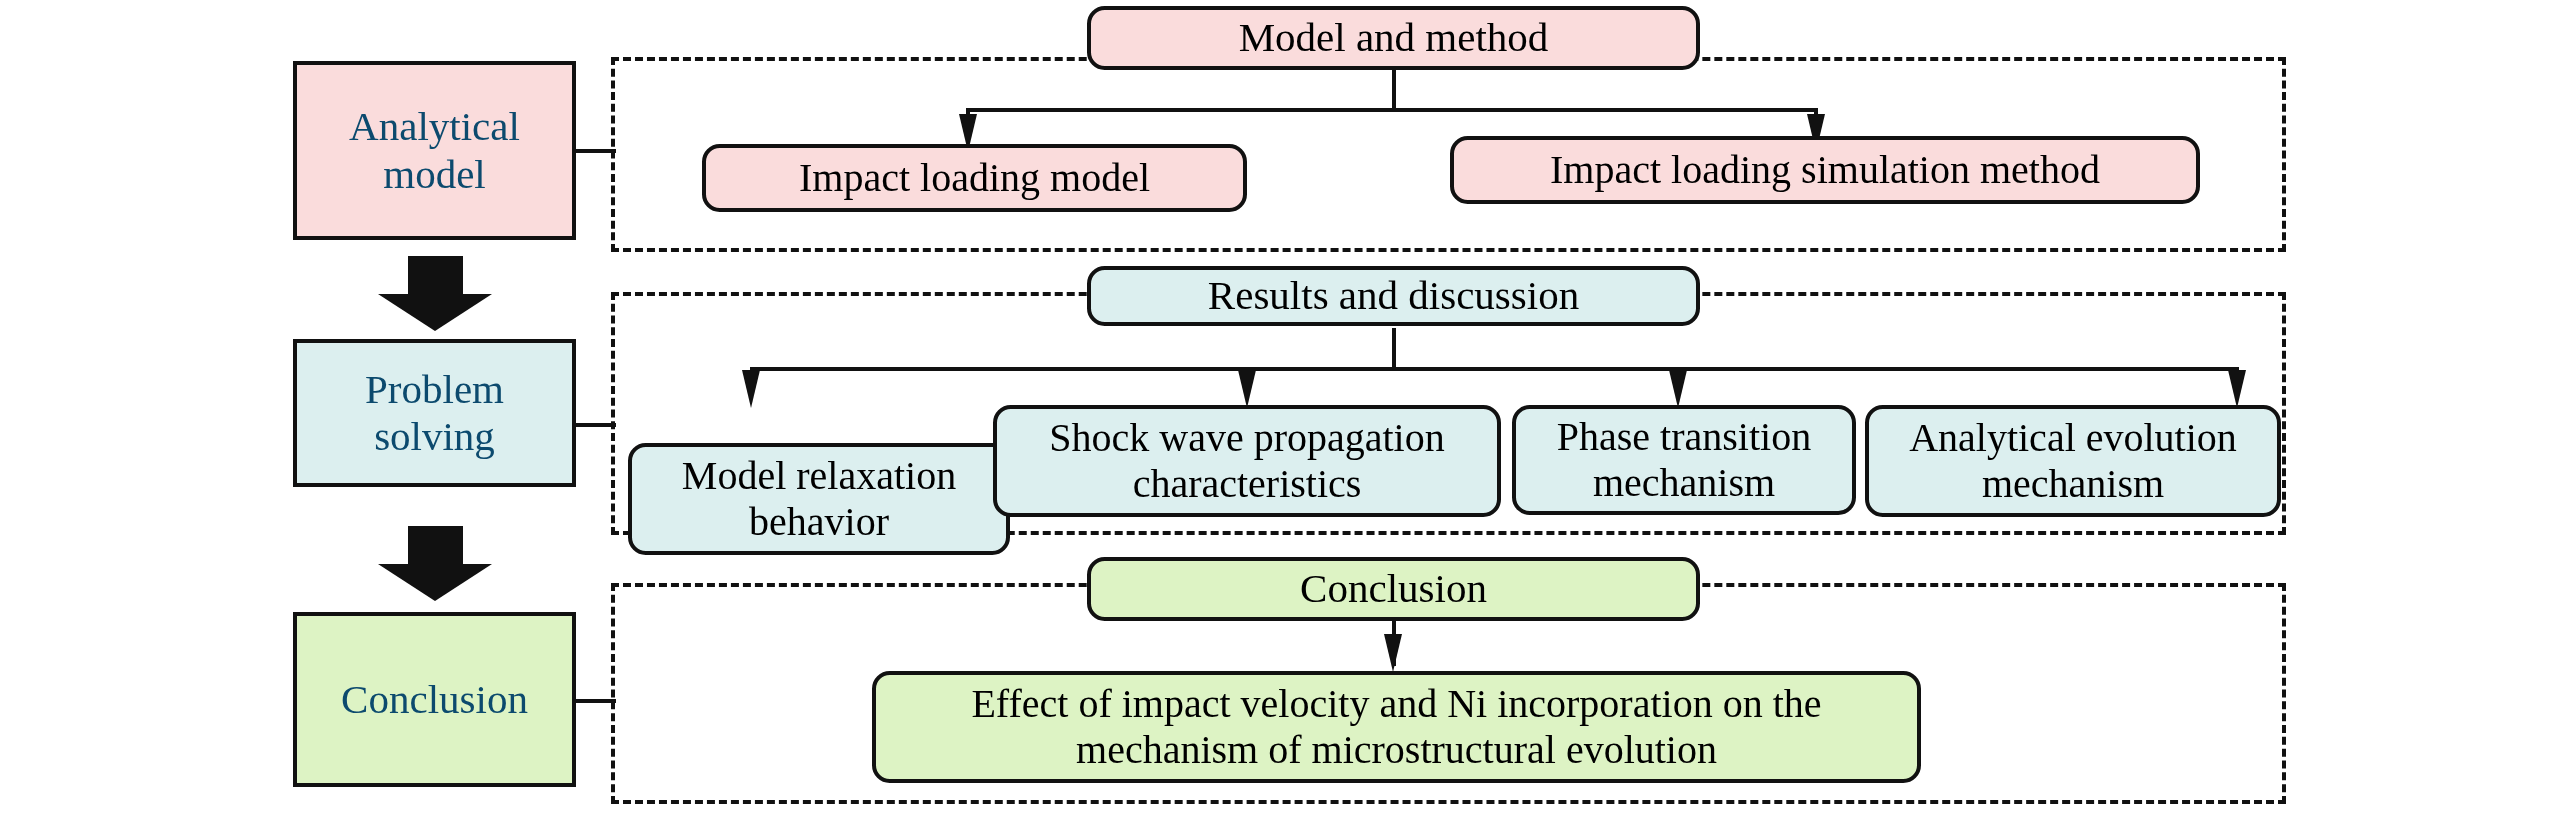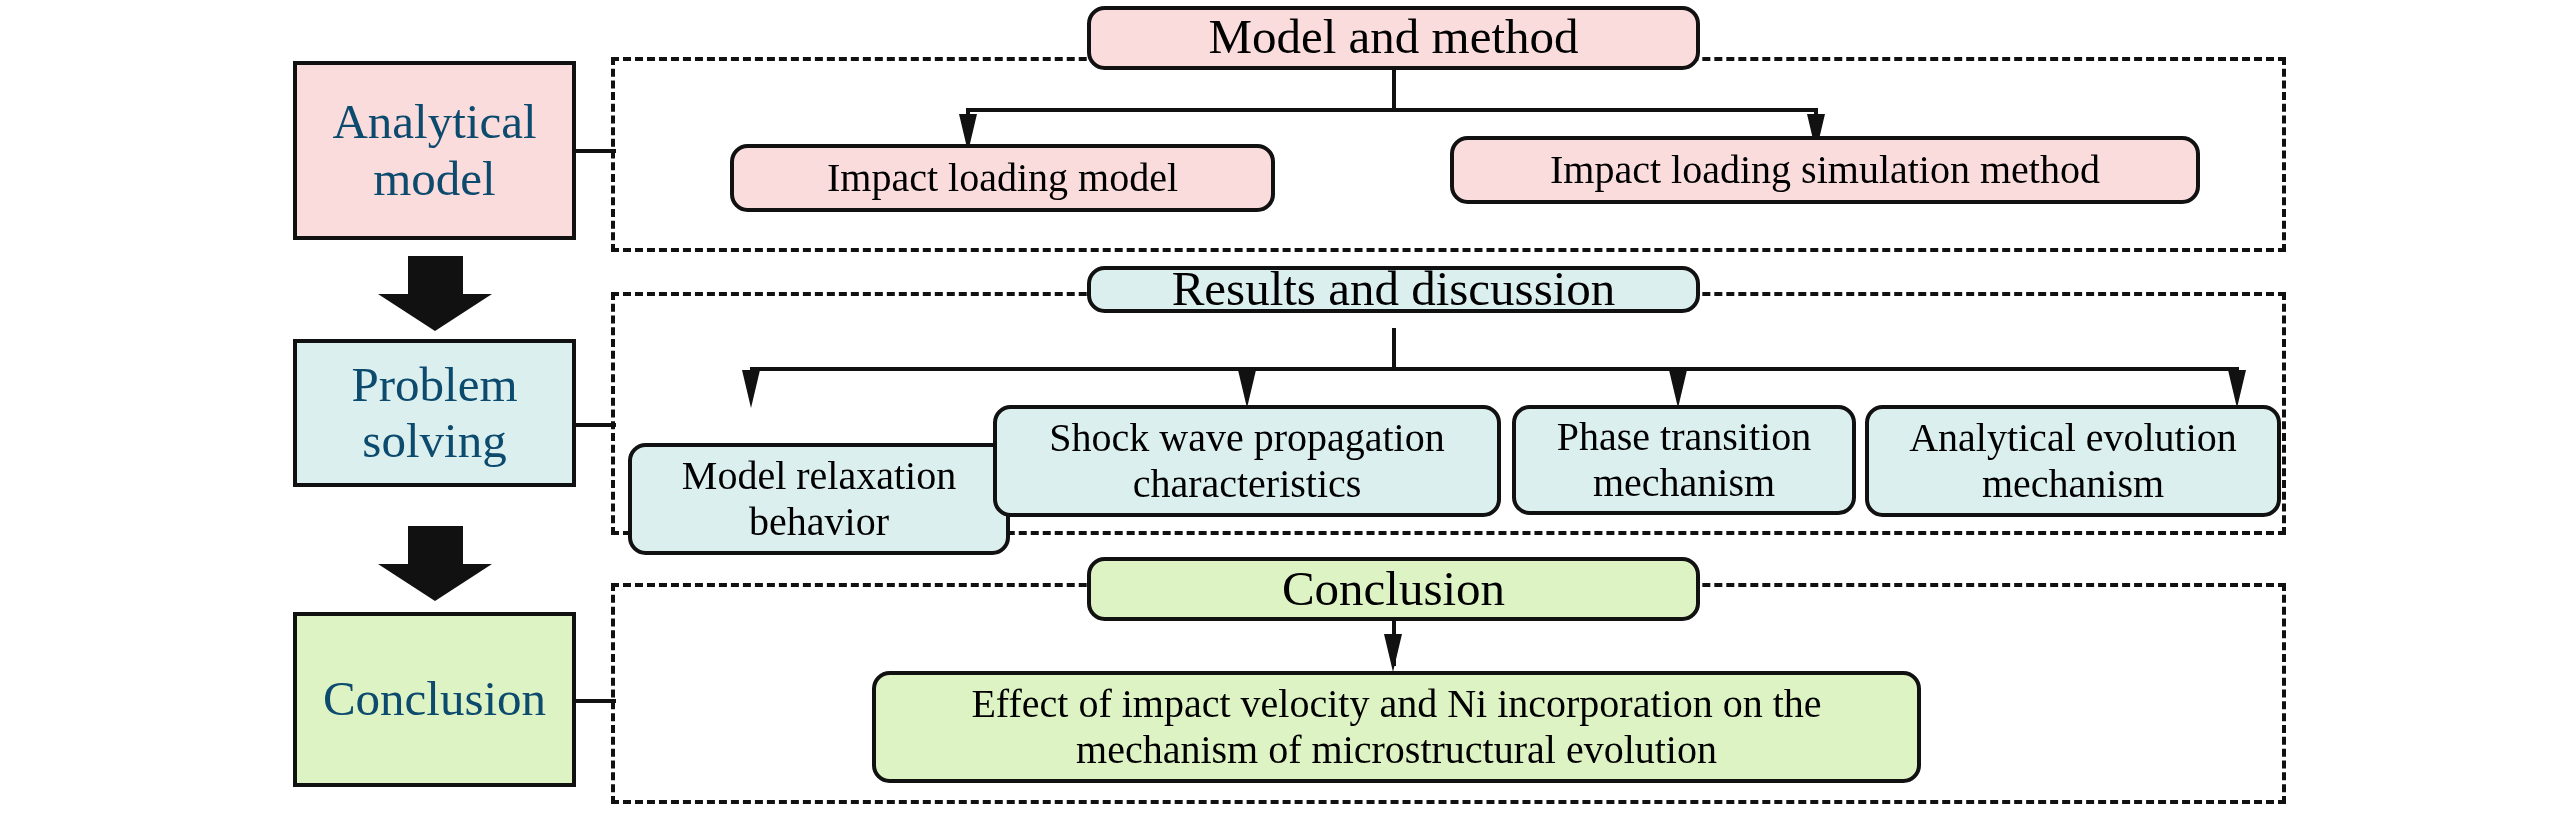--- a/index.html
+++ b/index.html
@@ -32,21 +32,21 @@
              border-top:38px solid #111111;}
 
   
   .blockarrow{position:absolute;}
   .blockarrow .shaft{position:absolute;background:#111111;}
   .blockarrow .head{position:absolute;width:0;height:0;
                     border-left:57px solid transparent;border-right:57px solid transparent;
                     border-top:37px solid #111111;}
 
   
-  .fs-lg{font-size:49px;}
+  .fs-lg{font-size:41px;}
   .fs-md{font-size:40px;}
 </style>
 </head>
 <body>
 
 <div id="stage">
 
   <div class="plainbox fs-lg" style="left:293px;top:61px;width:283px;height:179px;background:#fadcdc;">
     <div>
       <span>Analytical</span>
@@ -85,33 +85,33 @@
     <span>Model and method</span>
   </div>
 
   <div class="vline" style="left:1392px;top:68px;height:42px;"></div>
   <div class="hline" style="left:966px;top:108px;width:852px;"></div>
   <div class="vline" style="left:966px;top:108px;height:24.5px;"></div>
   <div class="arrowhead" style="left:959px;top:114px;"></div>
   <div class="vline" style="left:1814px;top:108px;height:24.5px;"></div>
   <div class="arrowhead" style="left:1807px;top:114px;"></div>
 
-  <div class="rbox fs-md" style="left:702px;top:144px;width:545px;height:68px;background:#fadcdc;margin-left:28px;">
+  <div class="rbox fs-md" style="left:702px;top:144px;width:545px;height:68px;background:#fadcdc;">
     <span>Impact loading model</span>
   </div>
 
   <div class="rbox fs-md" style="left:1450px;top:136px;width:750px;height:68px;background:#fadcdc;">
     <span>Impact loading simulation method</span>
   </div>
 
   <div class="panel" style="left:611px;top:292px;width:1675px;height:243px;"></div>
 
   <div class="hline" style="left:576px;top:423px;width:40px;"></div>
 
-  <div class="rbox fs-lg" style="left:1087px;top:266px;width:613px;height:47px;background:#dcefef;">
+  <div class="rbox fs-lg" style="left:1087px;top:266px;width:613px;height:60px;background:#dcefef;">
     <span>Results and discussion</span>
   </div>
 
   <div class="vline" style="left:1392px;top:328px;height:40px;"></div>
   <div class="hline" style="left:750px;top:367px;width:1489px;"></div>
   <div class="vline" style="left:750px;top:367px;height:20.4px;"></div>
   <div class="arrowhead" style="left:742px;top:370px;"></div>
   <div class="vline" style="left:1246px;top:367px;height:20.4px;"></div>
   <div class="arrowhead" style="left:1238px;top:370px;"></div>
   <div class="vline" style="left:1676px;top:367px;height:20.4px;"></div>

